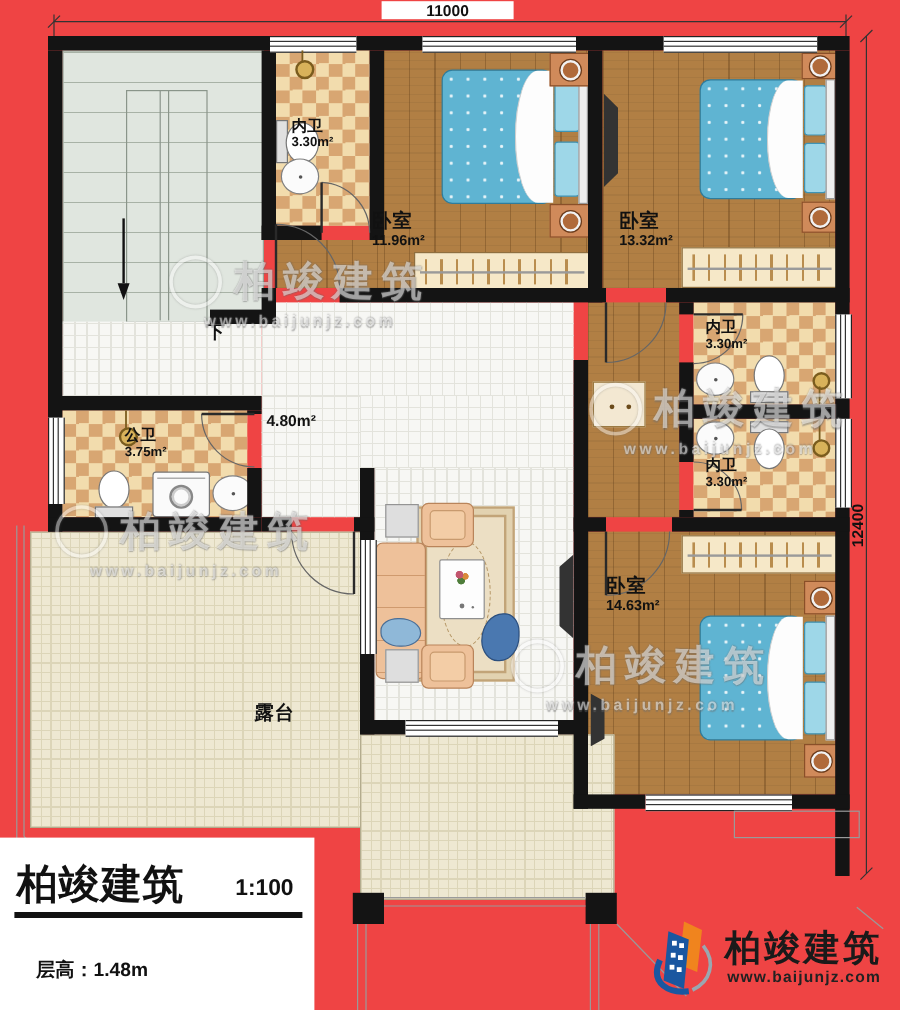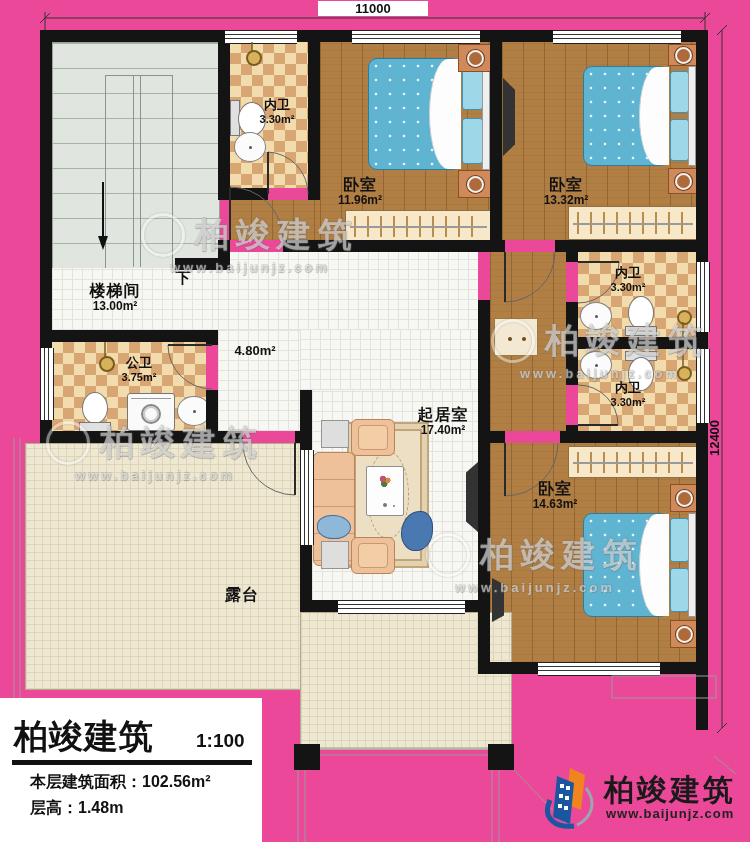--- a/index.html
+++ b/index.html
@@ -1,17 +1,17 @@
 <!DOCTYPE html>
 <html><head>
 <meta charset="utf-8">
 <style>
   html,body{margin:0;padding:0;background:#fff;width:750px;height:842px;overflow:hidden;
     font-family:"Liberation Sans","DejaVu Sans",sans-serif;}
-  #plan{position:relative;width:750px;height:842px;background:#ec4899;}
+  #plan{position:relative;width:750px;height:842px;background:#ef4444;}
   .abs{position:absolute;}
   
   .wood{background-color:#b17f44;
     background-image:repeating-linear-gradient(90deg,rgba(92,58,22,.35) 0 1px,transparent 1px 21px),
     repeating-linear-gradient(0deg,rgba(0,0,0,.05) 0 1px,transparent 1px 7px);}
   .checker{background-color:#f2dcad;
     background-image:conic-gradient(#d8a672 0 25%,#f2dcad 0 50%,#d8a672 0 75%,#f2dcad 0);
     background-size:22px 22px;}
   .tile{background-color:#f7f7f4;
     background-image:repeating-linear-gradient(0deg,#e3e3dc 0 1px,transparent 1px 10px),
@@ -74,21 +74,21 @@
   .ctable::after{content:'';position:absolute;left:50%;bottom:16%;width:4px;height:4px;transform:translateX(-50%);
     border-radius:50%;background:#777;box-shadow:9px 1px 0 -1px #777;}
   .blob1{background:#8fb8d8;border:1px solid #4a6e96;border-radius:45% 55% 50% 50%;}
   .blob2{background:#4a78b0;border:1px solid #2c4f7e;border-radius:60% 40% 55% 45%;}
   .cab{background:#f3e8d2;border:1px solid #9b7a42;}
   .cab::after{content:'';position:absolute;left:30%;top:50%;width:4px;height:4px;border-radius:50%;
     background:#6a4a1a;box-shadow:14px 0 0 #6a4a1a;}
   .stairlines{border:1px solid #8a958a;background:transparent;}
   .stairmid{border-left:1px solid #8a958a;border-right:1px solid #8a958a;background:transparent;}
   
-  .rlabel{color:#111;font-weight:bold;text-align:center;line-height:1.12;}
+  .rlabel{color:#111;font-weight:bold;line-height:1.12;}
   .rlabel .rn{display:block;}
   .rlabel .ra{display:block;font-size:12px;}
   .lg{font-size:16px;letter-spacing:1px;}
   .sm{font-size:13px;}
   .dimtxt{color:#111;font-size:13px;font-weight:bold;text-align:center;background:#fff;}
   .wm{opacity:.85;color:rgba(252,252,252,.6);font-weight:bold;text-align:center;pointer-events:none;
     text-shadow:0 1px 1px rgba(110,110,110,.55),0 -1px 1px rgba(110,110,110,.35),1px 0 1px rgba(110,110,110,.35);}
   .wm .wm-row{display:flex;align-items:center;justify-content:center;gap:10px;}
   .wm .wm-ic{width:38px;height:38px;border-radius:50%;border:3px solid rgba(252,252,252,.55);
     box-shadow:0 0 2px rgba(110,110,110,.5),inset 0 0 2px rgba(110,110,110,.5);flex:0 0 auto;}
@@ -315,24 +315,20 @@
       <line x1="320" y1="755" x2="488" y2="755"></line>
       <rect x="612" y="676" width="104" height="22"></rect>
       <line x1="714" y1="756" x2="736" y2="774"></line>
       <line x1="514" y1="770" x2="572" y2="830"></line>
     </g>
   </svg>
 
   <div class="abs dimtxt" style="left:318px;top:1px;width:110px;height:15px;">11000</div>
   <div class="abs dimtxt" style="left:690px;top:430px;width:50px;height:16px;transform:rotate(-90deg);background:transparent;">12400</div>
 
-  <div class="abs rlabel" style="left:60px;top:282px;width:110px;">
-    <span class="rn lg">楼梯间</span>
-    <span class="ra">13.00m²</span>
-  </div>
   <div class="abs rlabel" style="left:172px;top:270px;width:22px;">
     <span class="rn" style="font-size:15px;">下</span>
   </div>
   <div class="abs rlabel" style="left:243px;top:98px;width:68px;">
     <span class="rn sm">内卫</span>
     <span class="ra" style="font-size:11px;">3.30m²</span>
   </div>
   <div class="abs rlabel" style="left:310px;top:176px;width:100px;">
     <span class="rn lg">卧室</span>
     <span class="ra">11.96m²</span>
@@ -352,24 +348,20 @@
   <div class="abs rlabel" style="left:505px;top:480px;width:100px;">
     <span class="rn lg">卧室</span>
     <span class="ra">14.63m²</span>
   </div>
   <div class="abs rlabel" style="left:104px;top:356px;width:70px;">
     <span class="rn sm">公卫</span>
     <span class="ra" style="font-size:11px;">3.75m²</span>
   </div>
   <div class="abs rlabel" style="left:222px;top:344px;width:66px;">
     <span class="ra" style="font-size:13px;">4.80m²</span>
-  </div>
-  <div class="abs rlabel" style="left:398px;top:406px;width:90px;">
-    <span class="rn lg">起居室</span>
-    <span class="ra">17.40m²</span>
   </div>
   <div class="abs rlabel" style="left:212px;top:586px;width:60px;">
     <span class="rn lg">露台</span>
   </div>
 
   <div class="abs wm" style="left:95px;top:212px;width:310px;">
     <div class="wm-row">
         <div class="wm-ic"></div>
       <span class="wm-name">柏竣建筑</span>
       </div>
@@ -394,23 +386,20 @@
         <div class="wm-ic"></div>
       <span class="wm-name">柏竣建筑</span>
       </div>
     <div class="wm-url">www.baijunjz.com</div>
   </div>
 
   <div id="titleblock" class="abs" style="left:0;top:698px;width:262px;height:144px;">
     <div class="abs tb-title" style="left:14px;top:16px;">柏竣建筑</div>
     <div class="abs tb-scale" style="left:196px;top:32px;">1:100</div>
     <div class="abs tb-rule" style="left:12px;top:62px;width:240px;height:5px;"></div>
-    <div class="abs tb-line" style="left:30px;top:74px;">
-      <span>本层建筑面积：</span><span>102.56m²</span>
-    </div>
     <div class="abs tb-line" style="left:30px;top:100px;">
       <span>层高：</span><span>1.48m</span>
     </div>
   </div>
 
   <div class="abs" style="left:540px;top:762px;width:210px;height:72px;">
     <svg class="abs" style="left:0;top:2px;" width="58" height="66" viewBox="0 0 58 66">
       <path d="M10,36 C1,56 18,64 34,62" stroke="#1a57a0" stroke-width="5" fill="none"></path>
       <path d="M46,24 C57,38 52,54 37,61" stroke="#9aa7b0" stroke-width="3" fill="none"></path>
       <polygon points="30,4 45,11 41,46 26,40" fill="#f0841e"></polygon>

